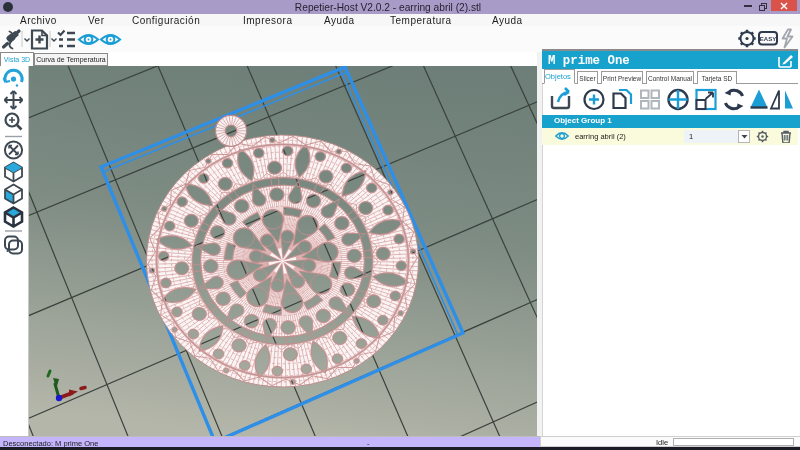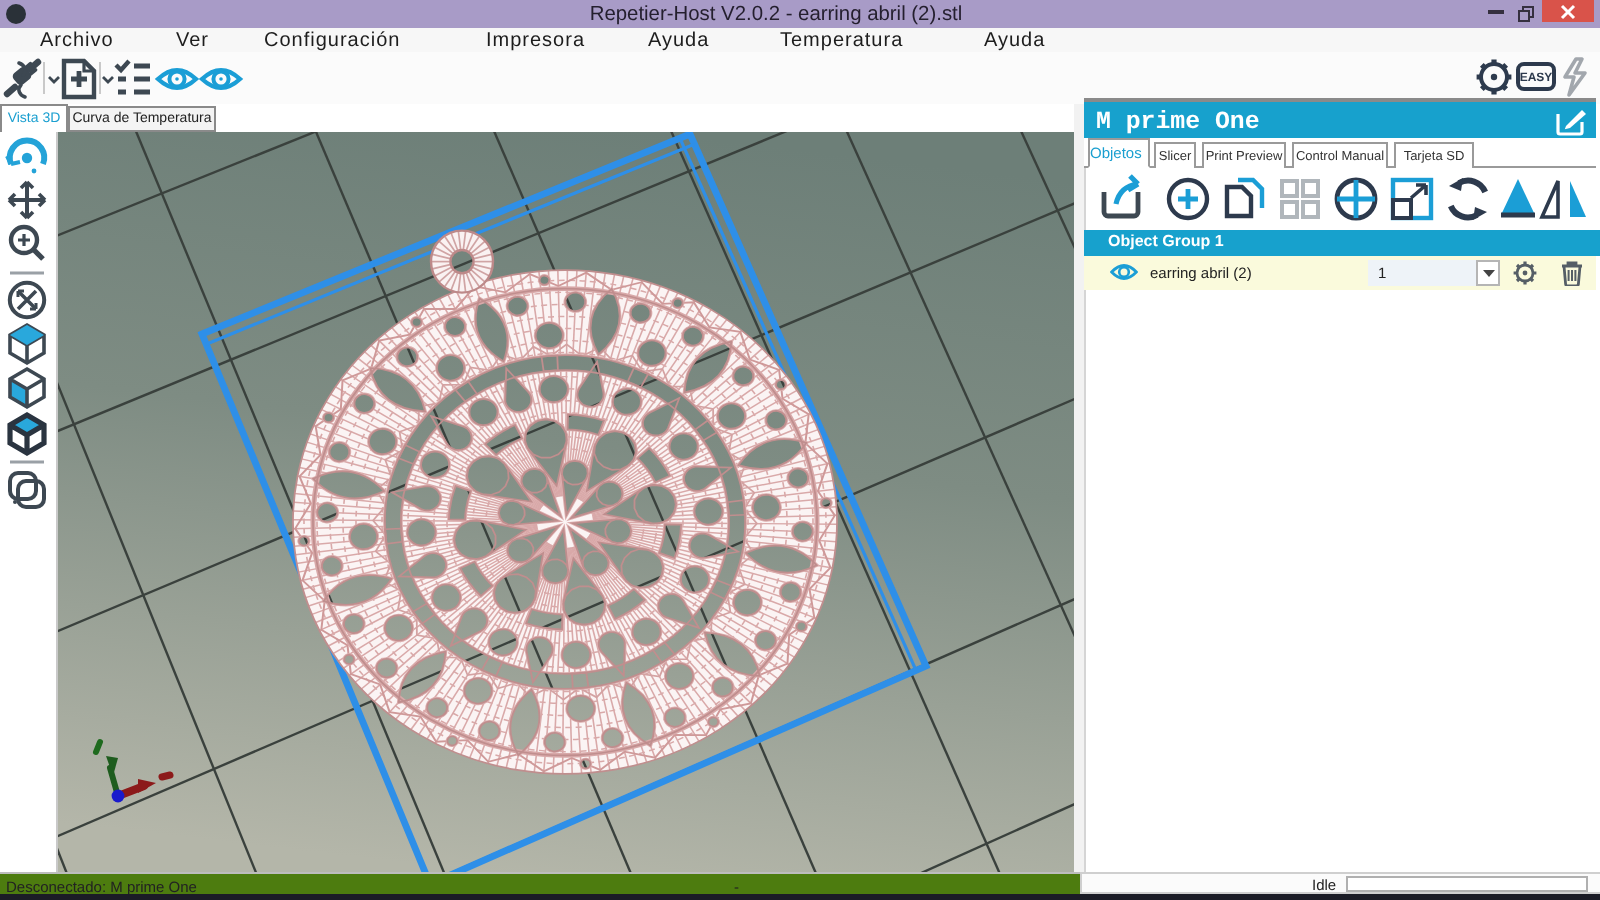--- a/index.html
+++ b/index.html
@@ -914,20 +914,20 @@
     <g stroke="#555e66" stroke-width="1.6">
       <path d="M6.5,0.8 v1.8 M6.5,12.2 v-1.8 M0.8,6.5 h1.8 M12.2,6.5 h-1.8 M2.5,2.5 l1.3,1.3 M10.5,10.5 l-1.3,-1.3 M2.5,10.5 l1.3,-1.3 M10.5,2.5 l-1.3,1.3"></path>
     </g>
     <circle cx="6.5" cy="6.5" r="1.2" fill="#555e66"></circle>
   </svg>
 <svg class="abs" style="left:780px;top:130px" width="12" height="13" viewBox="0 0 12 13">
     <path d="M1,3 h10 M4,3 V1.5 h4 V3 M2,3 l0.8,9 a1,1 0 0 0 1,0.9 h4.4 a1,1 0 0 0 1,-0.9 L10,3" fill="none" stroke="#555e66" stroke-width="1.4"></path>
     <path d="M4.3,5 v5.5 M6,5 v5.5 M7.7,5 v5.5" stroke="#555e66" stroke-width="1"></path>
   </svg>
 
-<div class="abs" style="left:0;top:436px;width:800px;height:10.5px;background:#4d7c0f;border-top:1px solid #bdbdbd;font-size:7.5px;color:#222">
+<div class="abs" style="left:0;top:436px;width:800px;height:10.5px;background:#c4b5fd;border-top:1px solid #bdbdbd;font-size:7.5px;color:#222">
     <span style="position:absolute;left:3px;top:1.5px">Desconectado: M prime One</span>
     <span style="position:absolute;left:367px;top:1.5px">-</span>
   </div>
 <div class="abs" style="left:540px;top:436px;width:284px;height:10.5px;background:#fbfbfb;border:1px solid #cfcfcf;font-size:7.5px;color:#222">
     <span style="position:absolute;left:115px;top:1px">Idle</span>
     <span style="position:absolute;left:132px;top:1px;width:121px;height:7.5px;background:#fff;border:1px solid #b0b0b0"></span>
   </div>
 <div class="abs" style="left:0;top:447px;width:800px;height:3px;background:#1b1c26"></div>
 </body></html>

